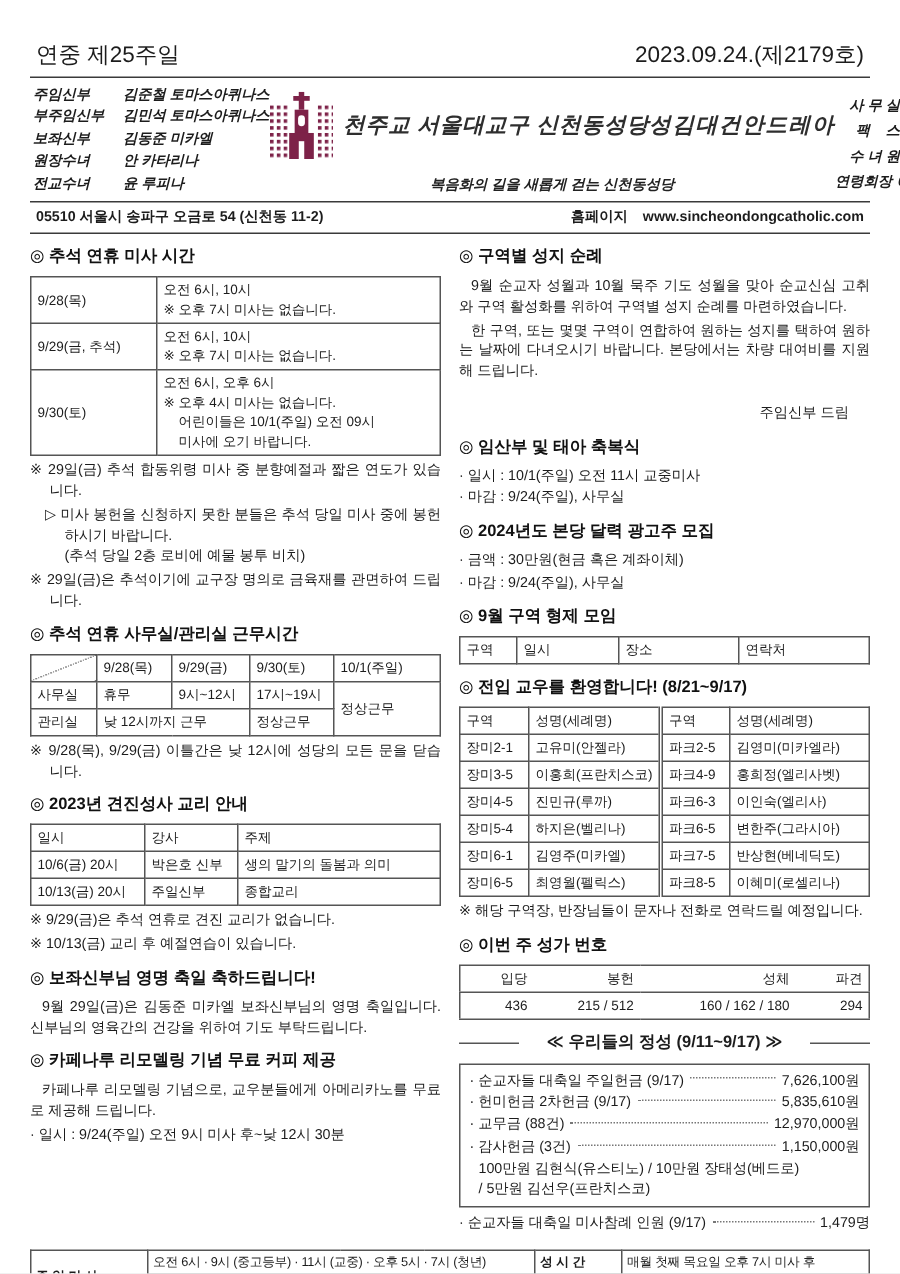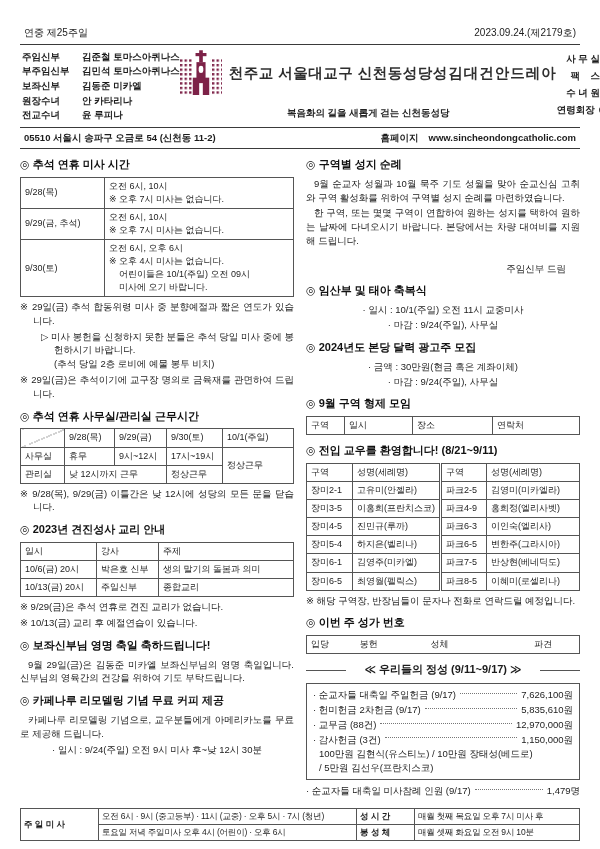--- a/index.html
+++ b/index.html
@@ -4,23 +4,23 @@
 <title>주보</title>
 <style>
   html,body{margin:0;padding:0;background:#e8e8e8;}
   .page{
     width:600px;height:849px;margin:0 auto;background:#ffffff;
     box-sizing:border-box;padding:26px 20px 0;overflow:hidden;
     font-family:"Liberation Sans","DejaVu Sans",sans-serif;
     color:#1c1c1c;font-size:9.5px;line-height:1.45;
   }
   
-  .h-top{display:flex;justify-content:space-between;font-size:10px;padding:0 4px 3px;}
+  .h-top{display:flex;justify-content:space-between;font-size:15px;padding:0 4px 3px;}
   .rule{border:none;border-top:1.5px solid #3a3a3a;margin:0;}
-  .h-main{display:flex;align-items:flex-start;padding:5px 2px 4px;}
+  .h-main{display:flex;align-items:flex-end;padding:5px 2px 4px;font-style:italic;}
   .staff{width:172px;font-size:9.5px;font-weight:600;line-height:1.55;}
   .staff-row{display:flex;}
   .staff-role{width:60px;white-space:pre;}
   .staff-name{flex:1;white-space:nowrap;}
   .brand{flex:1;display:flex;flex-direction:column;align-items:center;justify-content:center;}
   .brand-top{display:flex;align-items:center;gap:7px;}
   .brand-titles{display:flex;flex-direction:row;}
   .t1{font-size:14.5px;font-weight:bold;letter-spacing:.5px;color:#2e2e2e;white-space:nowrap;}
   .t2{font-size:14.5px;font-weight:bold;letter-spacing:1px;color:#2e2e2e;white-space:nowrap;}
   .slogan{font-size:9.5px;font-weight:bold;margin-top:8px;color:#222;}
@@ -29,30 +29,30 @@
   .c-label{white-space:pre;}
   .h-addr{display:flex;justify-content:space-between;font-size:9.5px;font-weight:600;padding:3px 4px;}
   .homep{display:flex;gap:10px;}
   
   .columns{display:flex;gap:12px;margin-top:4px;}
   .col{flex:1;min-width:0;}
   .sec-h{font-size:11px;font-weight:bold;margin:8px 0 4px;color:#111;}
   .sec-h.first{margin-top:4px;}
   .para{text-indent:8px;text-align:justify;margin:0 0 2px;}
   .note{padding-left:13px;text-indent:-13px;white-space:pre-line;text-align:justify;margin:2px 0;}
-  .note.ind{margin-left:21px;}
-  .bullet{margin:1px 0;text-align:center;}
+  .note.ind{margin-left:10px;}
+  .bullet{margin:1px 0;}
   .sign{text-align:right;padding-right:14px;margin-top:14px;}
   
   .tbl{border-collapse:collapse;width:100%;table-layout:fixed;font-size:9px;margin:2px 0 3px;}
   .tbl td,.tbl th{border:1px solid #555;padding:2px 4px;vertical-align:middle;text-align:left;font-weight:normal;}
   .prewrap{white-space:pre-wrap;}
   .diag{background:linear-gradient(to bottom right,transparent 49.5%,#555 49.5%,#555 50.6%,transparent 50.6%);}
   .dbl{border-left:3px double #555 !important;}
-  .hymn-tbl td{border-left:none;border-right:none;text-align:left;}
+  .hymn-tbl td{border-left:none;border-right:none;text-align:right;}
   .hymn-tbl{border:1px solid #555;}
   
   .fancy{display:flex;align-items:center;gap:18px;margin:8px 0 5px;}
   .fancy .hline{flex:1;height:1px;background:#555;}
   .fancy .txt{font-size:11px;font-weight:bold;white-space:nowrap;}
   .obox{border:1px solid #555;padding:3px 6px;}
   .oline{display:flex;align-items:center;margin:1px 0;}
   .oline .leader{flex:1;border-bottom:1.5px dotted #777;margin:0 4px 3px;min-width:8px;}
   .donors{white-space:pre-line;margin:1px 0 1px 6px;}
   .oline.outside{margin-top:4px;}
@@ -301,21 +301,21 @@
               <td>구역</td>
               <td>일시</td>
               <td>장소</td>
               <td>연락처</td>
             </tr>
           </tbody>
         </table>
       </section>
 
       <section>
-        <h3 class="sec-h">◎ 전입 교우를 환영합니다! (8/21~9/11)</h3>
+        <h3 class="sec-h">◎ 전입 교우를 환영합니다! (8/21~9/17)</h3>
         <table class="tbl">
           <colgroup>
               <col style="width:46px">
               <col style="width:88px">
               <col style="width:46px">
               <col>
             </colgroup>
           <tbody>
             <tr>
               <td>구역</td>
@@ -372,20 +372,26 @@
               <col style="width:26%">
               <col style="width:38%">
               <col>
             </colgroup>
           <tbody>
             <tr>
               <td>입당</td>
               <td>봉헌</td>
               <td>성체</td>
               <td>파견</td>
+            </tr>
+            <tr>
+              <td>436</td>
+              <td>215 / 512</td>
+              <td>160 / 162 / 180</td>
+              <td>294</td>
             </tr>
           </tbody>
         </table>
       </section>
 
       <section>
         <div class="fancy">
           <span class="hline"></span>
           <span class="txt">≪ 우리들의 정성 (9/11~9/17) ≫</span>
           <span class="hline"></span>

